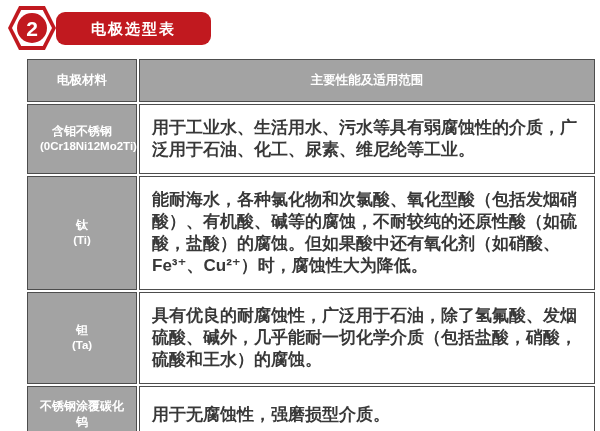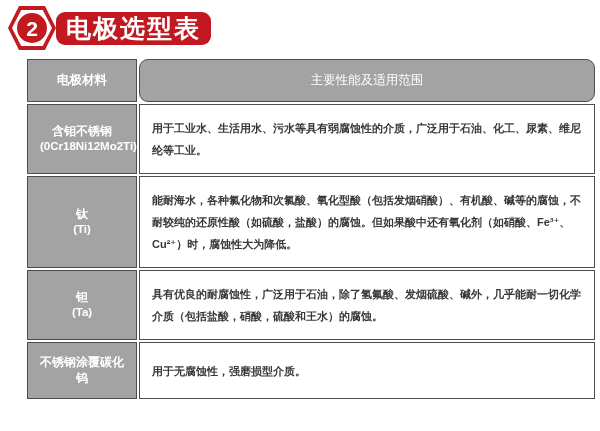--- a/index.html
+++ b/index.html
@@ -31,21 +31,21 @@
     background: #c1191f;
     color: #fff; font-size: 21px; font-weight: bold;
     display: flex; align-items: center; justify-content: center;
     line-height: 1;
   }
   .title-pill {
     position: absolute; left: 56px; top: 12px;
     width: 155px; height: 33px;
     background: #c1191f;
     border-radius: 9px;
-    color: #ffffff; font-size: 25px; font-weight: bold;
+    color: #ffffff; font-size: 15px; font-weight: bold;
     letter-spacing: 2px;
     display: flex; align-items: center; justify-content: center;
     line-height: 1;
   }
 
   
   table.spec {
     position: absolute; left: 25px; top: 57px;
     width: 572px;
     border-collapse: separate;
@@ -61,31 +61,30 @@
     background: #a3a3a3;
     color: #ffffff;
     text-align: center;
     vertical-align: middle;
     font-weight: bold;
   }
   th.col-desc {
     background: #a3a3a3;
     color: #ffffff;
     vertical-align: middle;
-    font-weight: normal;
+    font-weight: bold;
     font-size: 12.5px;
-    border-radius: 9px;
   }
   th.col-mat { font-size: 12.5px; }
   td.mat { font-size: 12px; line-height: 1.3; }
   td.mat .code { font-size: 11.5px; }
   td.desc {
     background: #ffffff;
     color: #383838;
-    font-size: 11px;
+    font-size: 17px;
     font-weight: bold;
     line-height: 22px;
     vertical-align: middle;
     padding: 2px 8px 2px 9px;
     text-align: left;
   }
   tr.h-hdr { height: 26px; }
   tr.h-r1 { height: 49px; }
   tr.h-r2 { height: 46px; }
   tr.h-r3 { height: 66px; }

